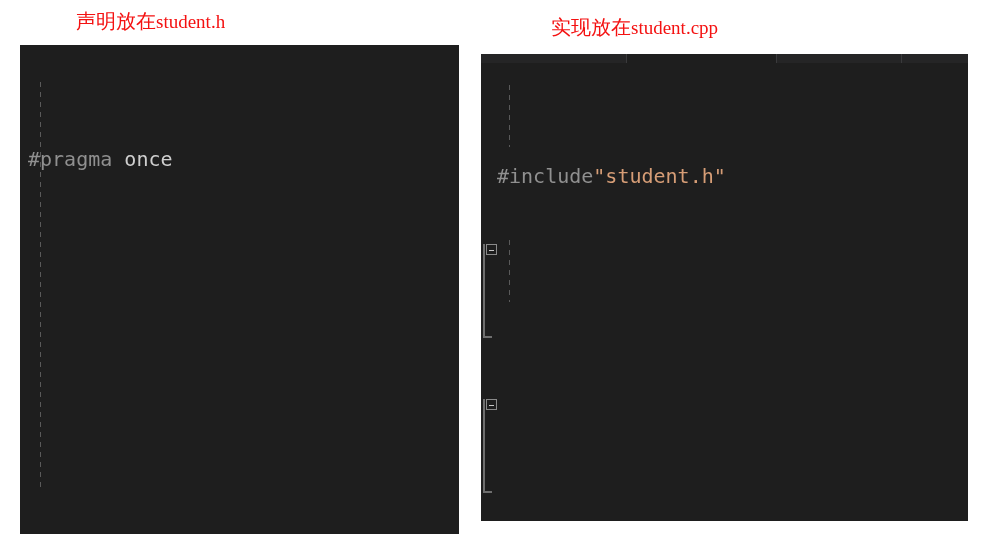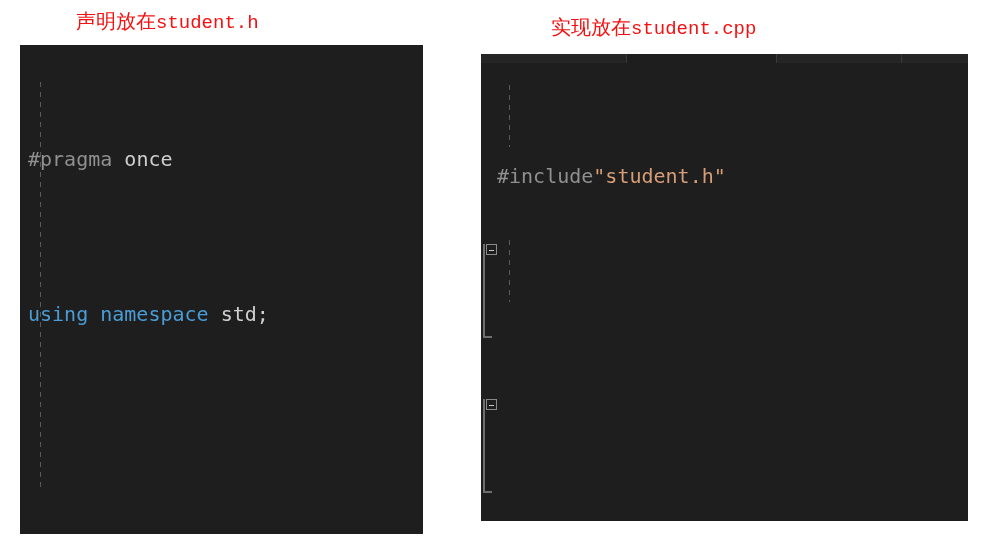--- a/index.html
+++ b/index.html
@@ -19,34 +19,34 @@
   .caption {
     position: absolute;
     color: #f41111;
     font-family: "DejaVu Sans", sans-serif;
     font-size: 20px;
     line-height: 24px;
     white-space: nowrap;
     letter-spacing: 0px;
   }
   .caption .mono {
-    font-family: Liberation Mono, monospace;
+    font-family: Liberation Serif, serif;
     font-size: 19px;
   }
   #caption-header-file { left: 76px; top: 9px; }
   #caption-source-file { left: 551px; top: 15px; }
 
   
   .editor {
     position: absolute;
     background: #1e1e1e;
     overflow: hidden;
     box-sizing: border-box;
   }
-  #editor-header { left: 20px; top: 45px; width: 403px; height: 489px; }
+  #editor-header { left: 20px; top: 45px; width: 439px; height: 489px; }
   #editor-source { left: 481px; top: 54px; width: 487px; height: 467px; }
 
   
   .top-chrome {
     position: absolute;
     left: 0; top: 0;
     width: 100%;
     height: 9px;
     background: #252526;
   }
@@ -140,21 +140,20 @@
 
 <div class="editor" id="editor-header">
 
   <div class="guide" id="guide-header"></div>
 
   <div class="code" id="code-header">
 
     <div class="line"><span class="t-pre">#pragma</span><span class="t-plain"> once</span></div>
 
 
-    <div class="line"><span class="t-key">using namespace</span><span class="t-plain"> std;</span></div>
 
     <div class="line"></div>
     
 
     
 
     
 
     
 

